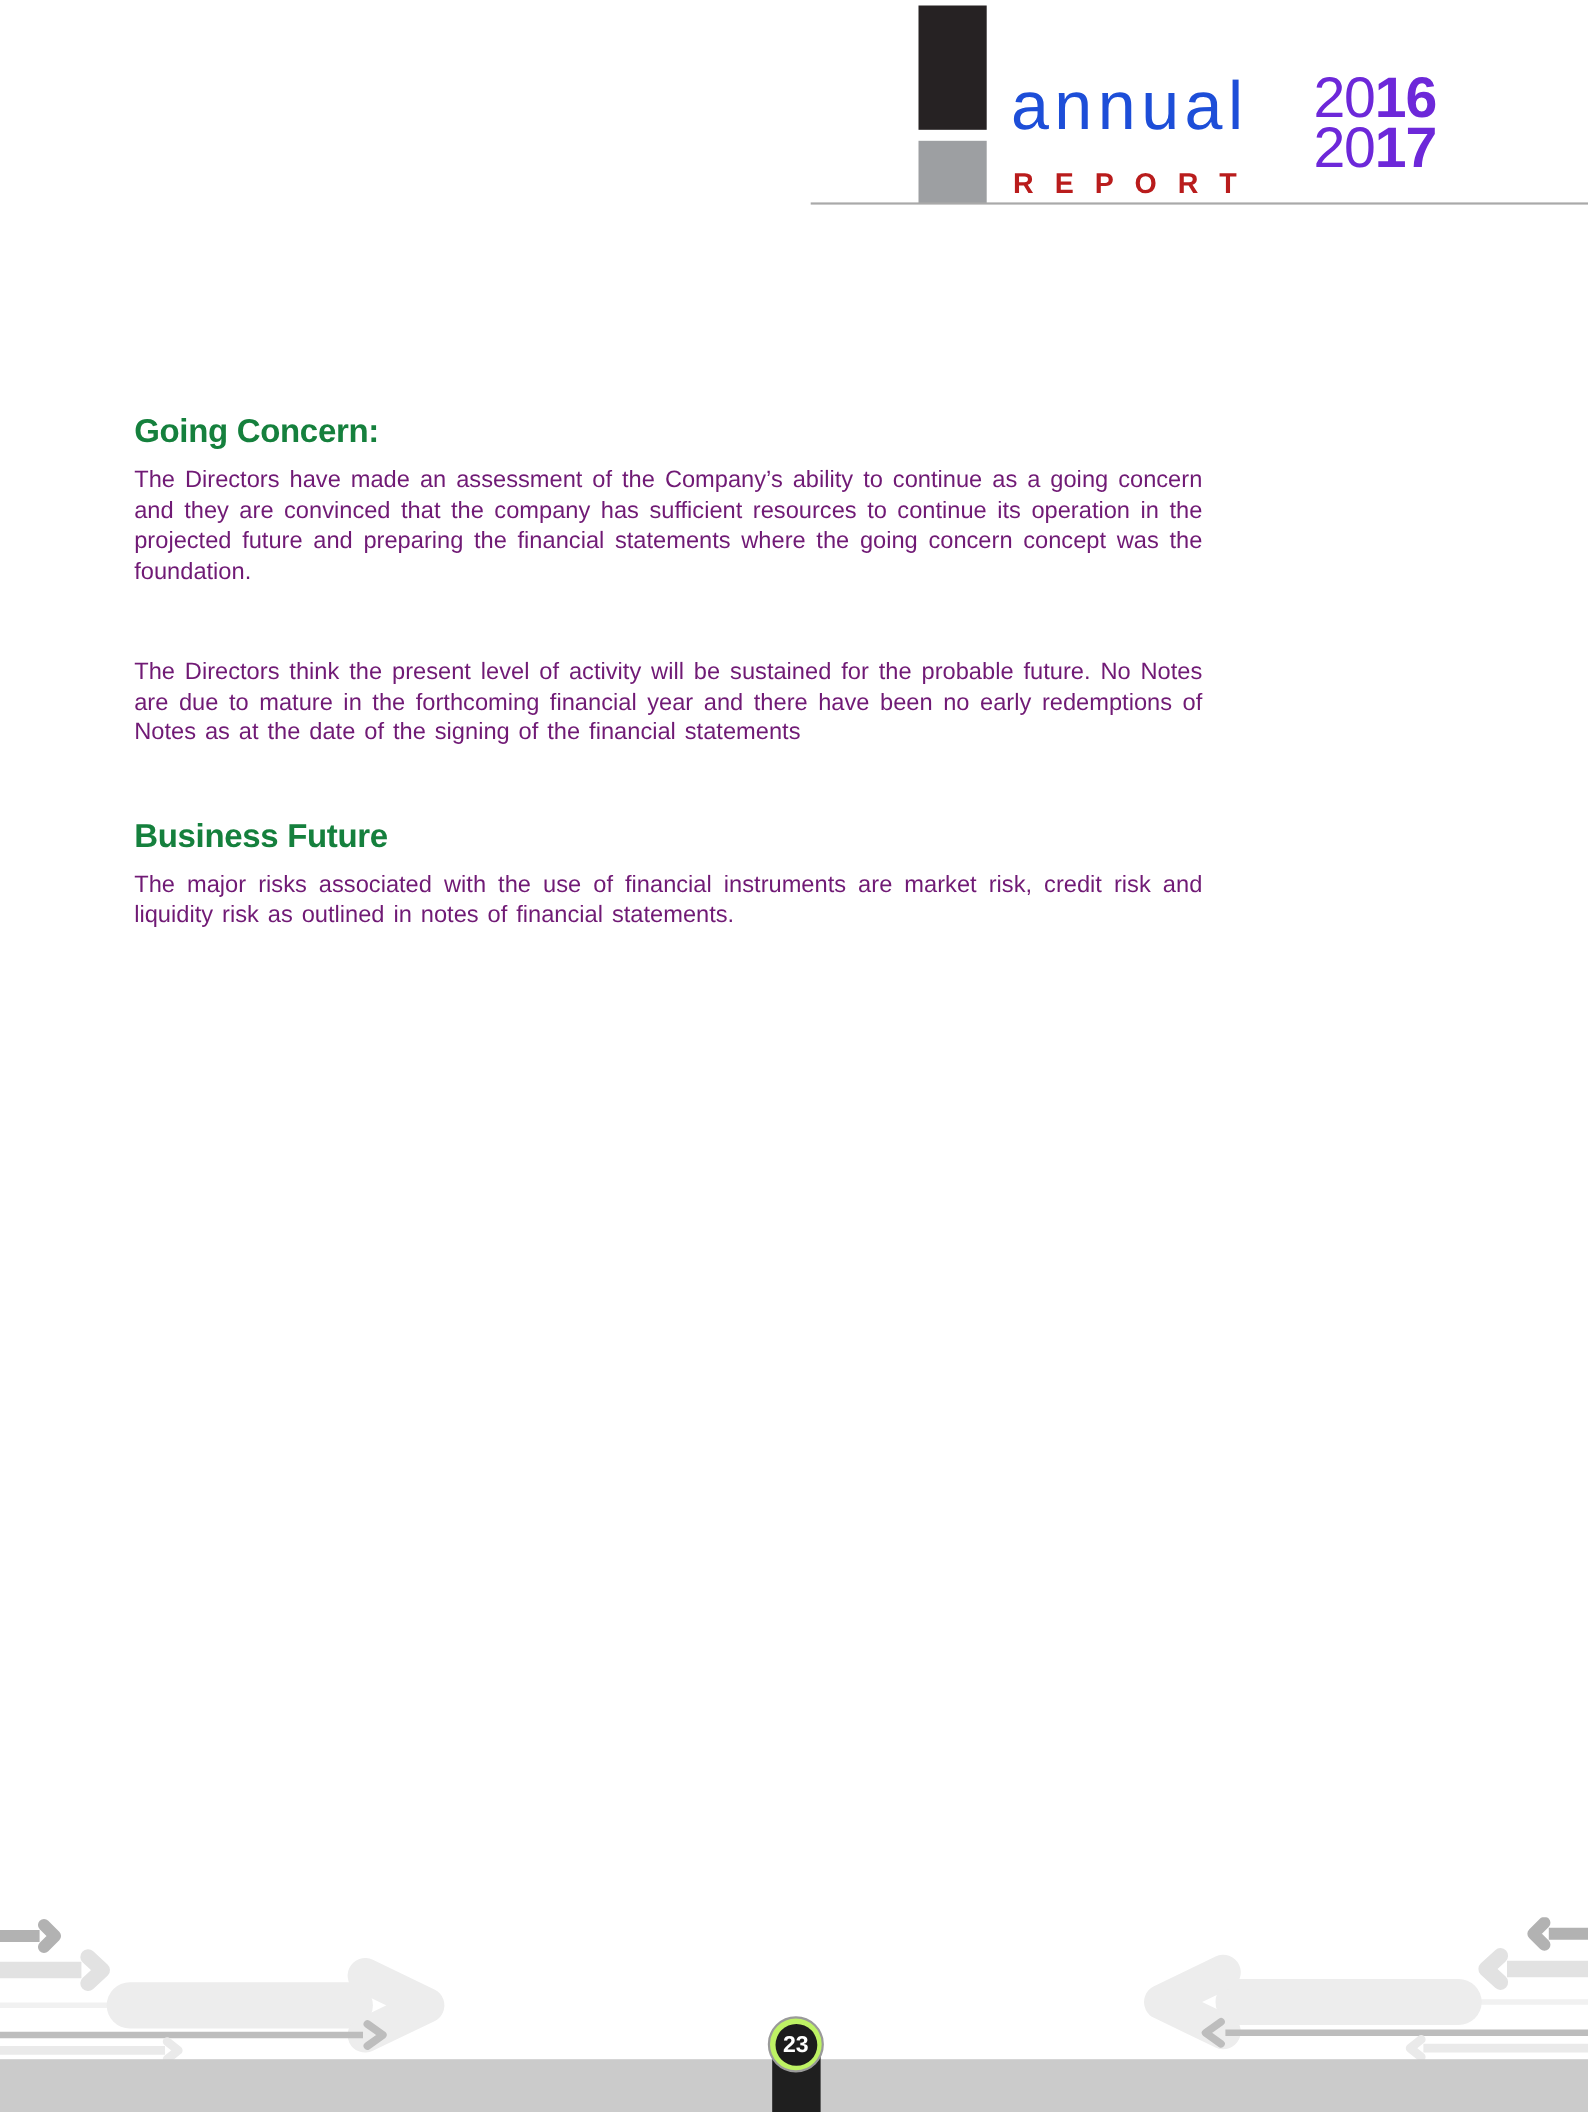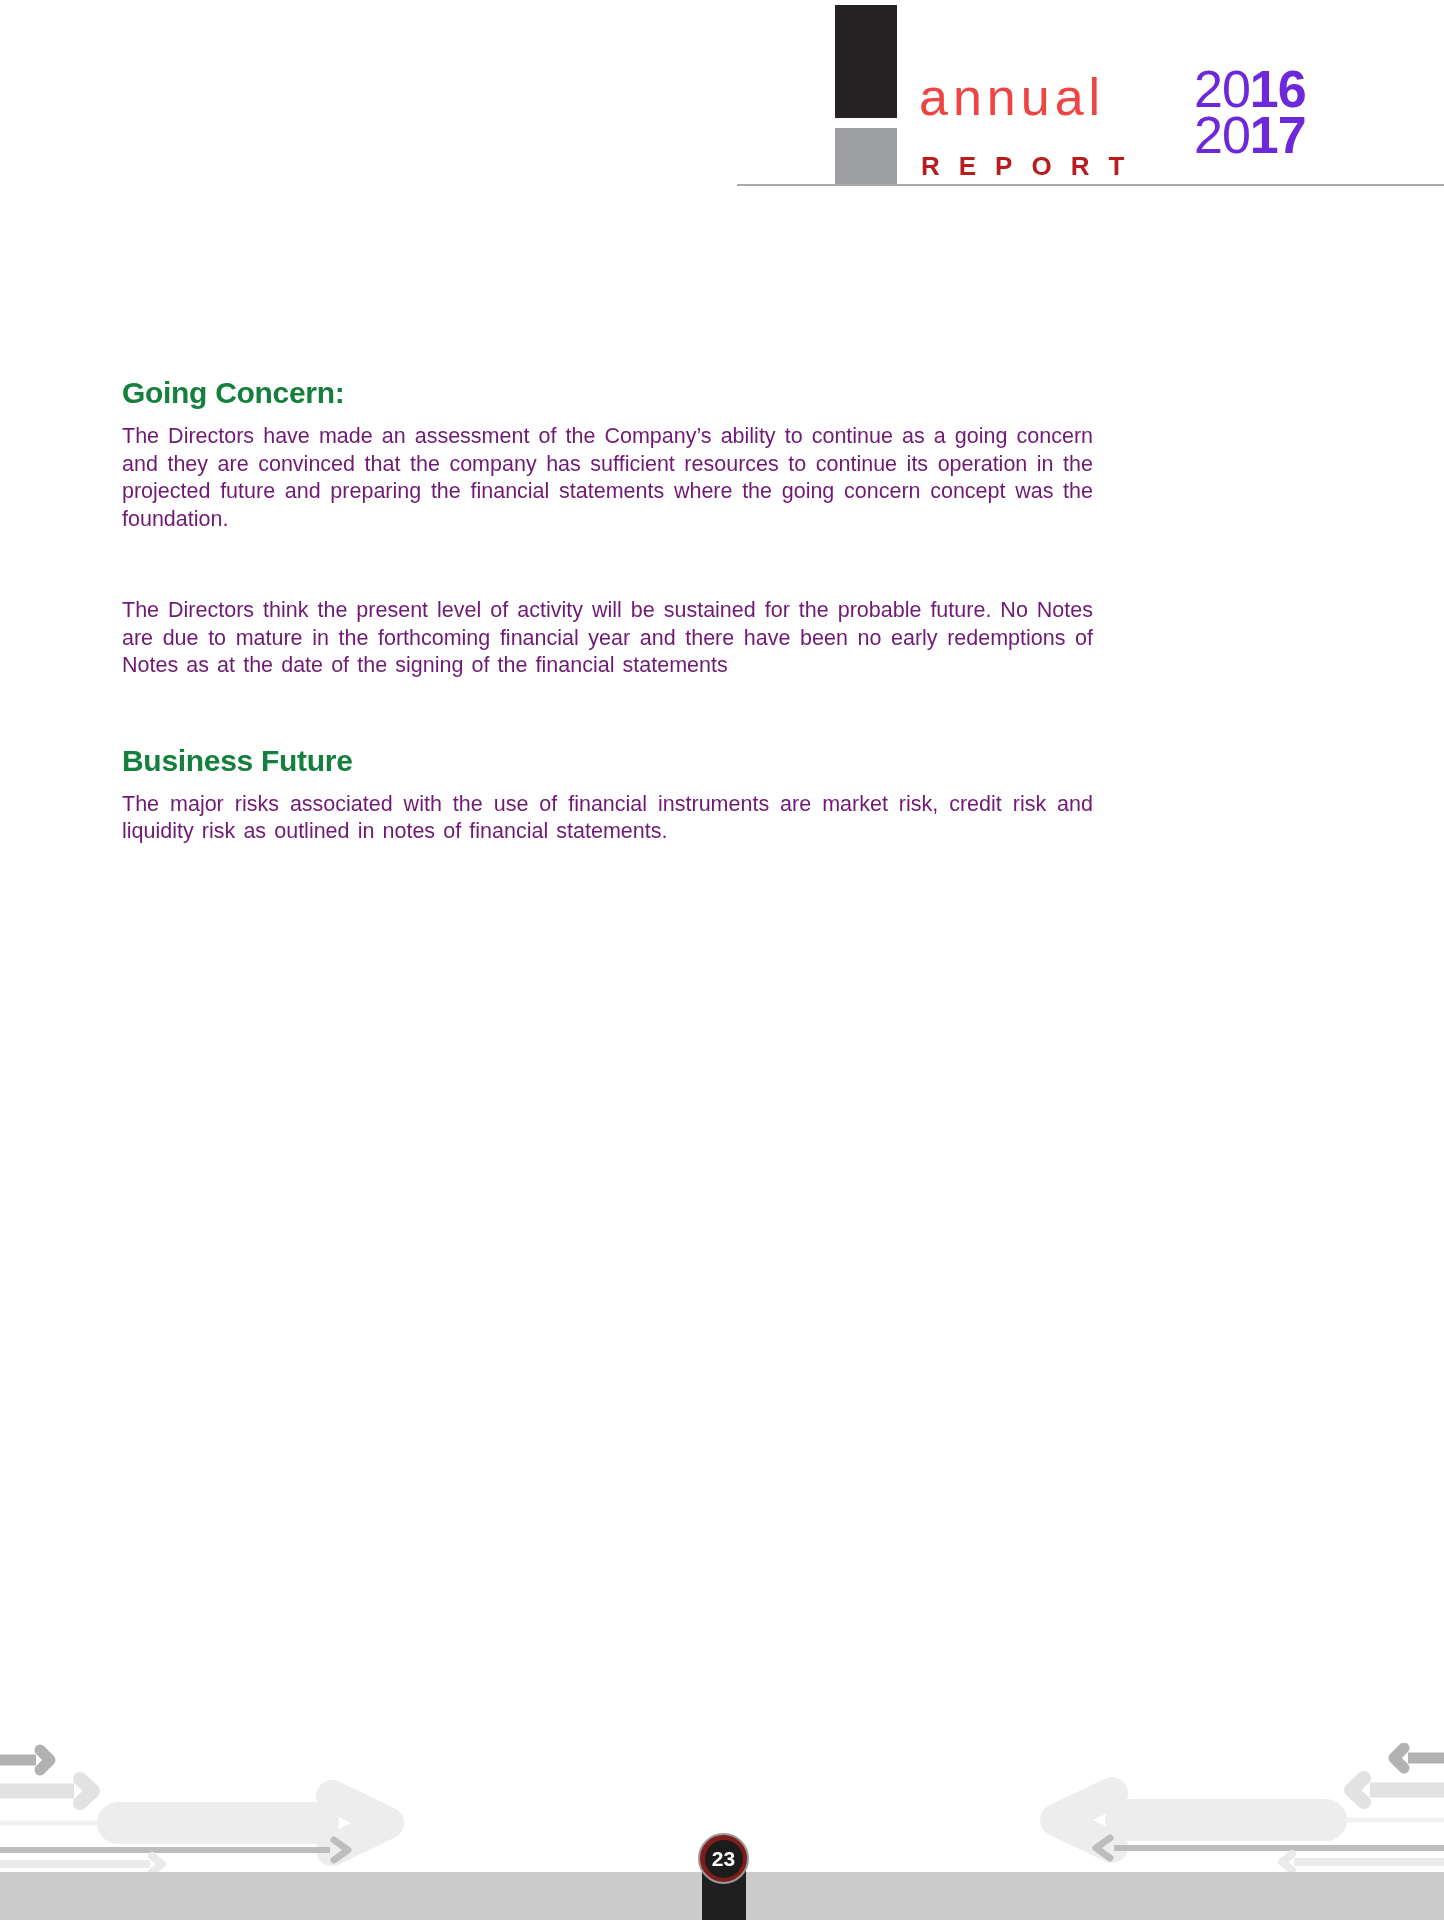--- a/index.html
+++ b/index.html
@@ -11,22 +11,22 @@
     position: relative;
     overflow: hidden;
   }
   .page { position: absolute; inset: 0; }
 
   
   .logo-black { position: absolute; left: 835px; top: 5px; width: 62px; height: 113px; background: #262223; }
   .logo-gray  { position: absolute; left: 835px; top: 128px; width: 62px; height: 57px; background: #9d9fa2; }
   .logo-annual {
     position: absolute; left: 919px; top: 66px;
-    font-size: 52px; line-height: 62px; font-weight: 400;
-    letter-spacing: 5px; color: #ef4444;
+    font-size: 62px; line-height: 62px; font-weight: 400;
+    letter-spacing: 5px; color: #1d4ed8;
   }
   .logo-report {
     position: absolute; left: 921px; top: 152px;
     font-size: 26px; line-height: 28px; font-weight: 700;
     letter-spacing: 19px; color: #b91c1c;
   }
   .logo-years {
     position: absolute; left: 1194px; top: 66px;
     font-size: 52px; line-height: 46px; letter-spacing: -1px; color: #6d28d9;
     font-weight: 400;
@@ -53,21 +53,21 @@
   }
 
   
   .arrows { position: absolute; top: 1743px; }
   .arrows-left  { left: 0; }
   .arrows-right { right: 0; transform: scaleX(-1); }
   .footer-band { position: absolute; left: 0; top: 1872px; width: 1444px; height: 48px; background: #cbcbcb; z-index: 1; }
   .page-tab  { position: absolute; left: 702px; top: 1858px; width: 44px; height: 62px; background: #1f1f1f; z-index: 2; }
   .page-badge {
     position: absolute; left: 698px; top: 1833px; width: 51px; height: 51px;
-    border-radius: 50%; background: #7f1d1d; border: 2px solid #9a9a9a;
+    border-radius: 50%; background: #bef264; border: 2px solid #9a9a9a;
     box-sizing: border-box; display: flex; align-items: center; justify-content: center;
     z-index: 3;
   }
   .page-badge-inner {
     width: 38px; height: 38px; border-radius: 50%; background: #1c1c1c;
     color: #ffffff; font-size: 21px; font-weight: 700;
     display: flex; align-items: center; justify-content: center;
   }
 </style>
 </head>

